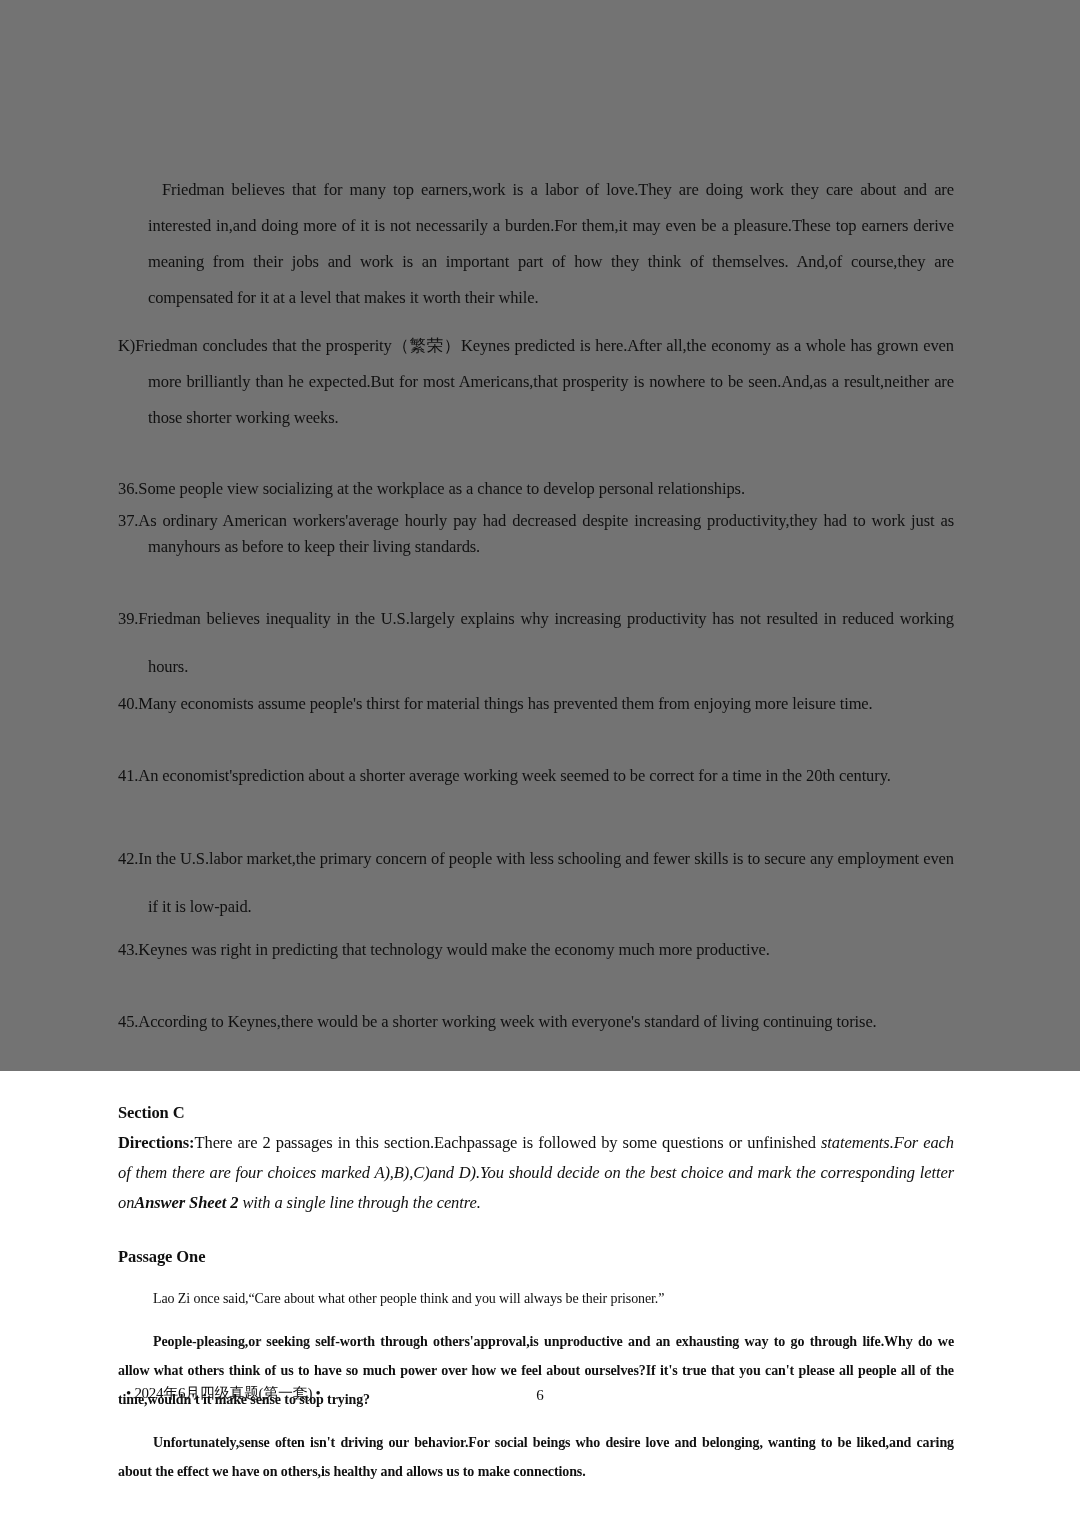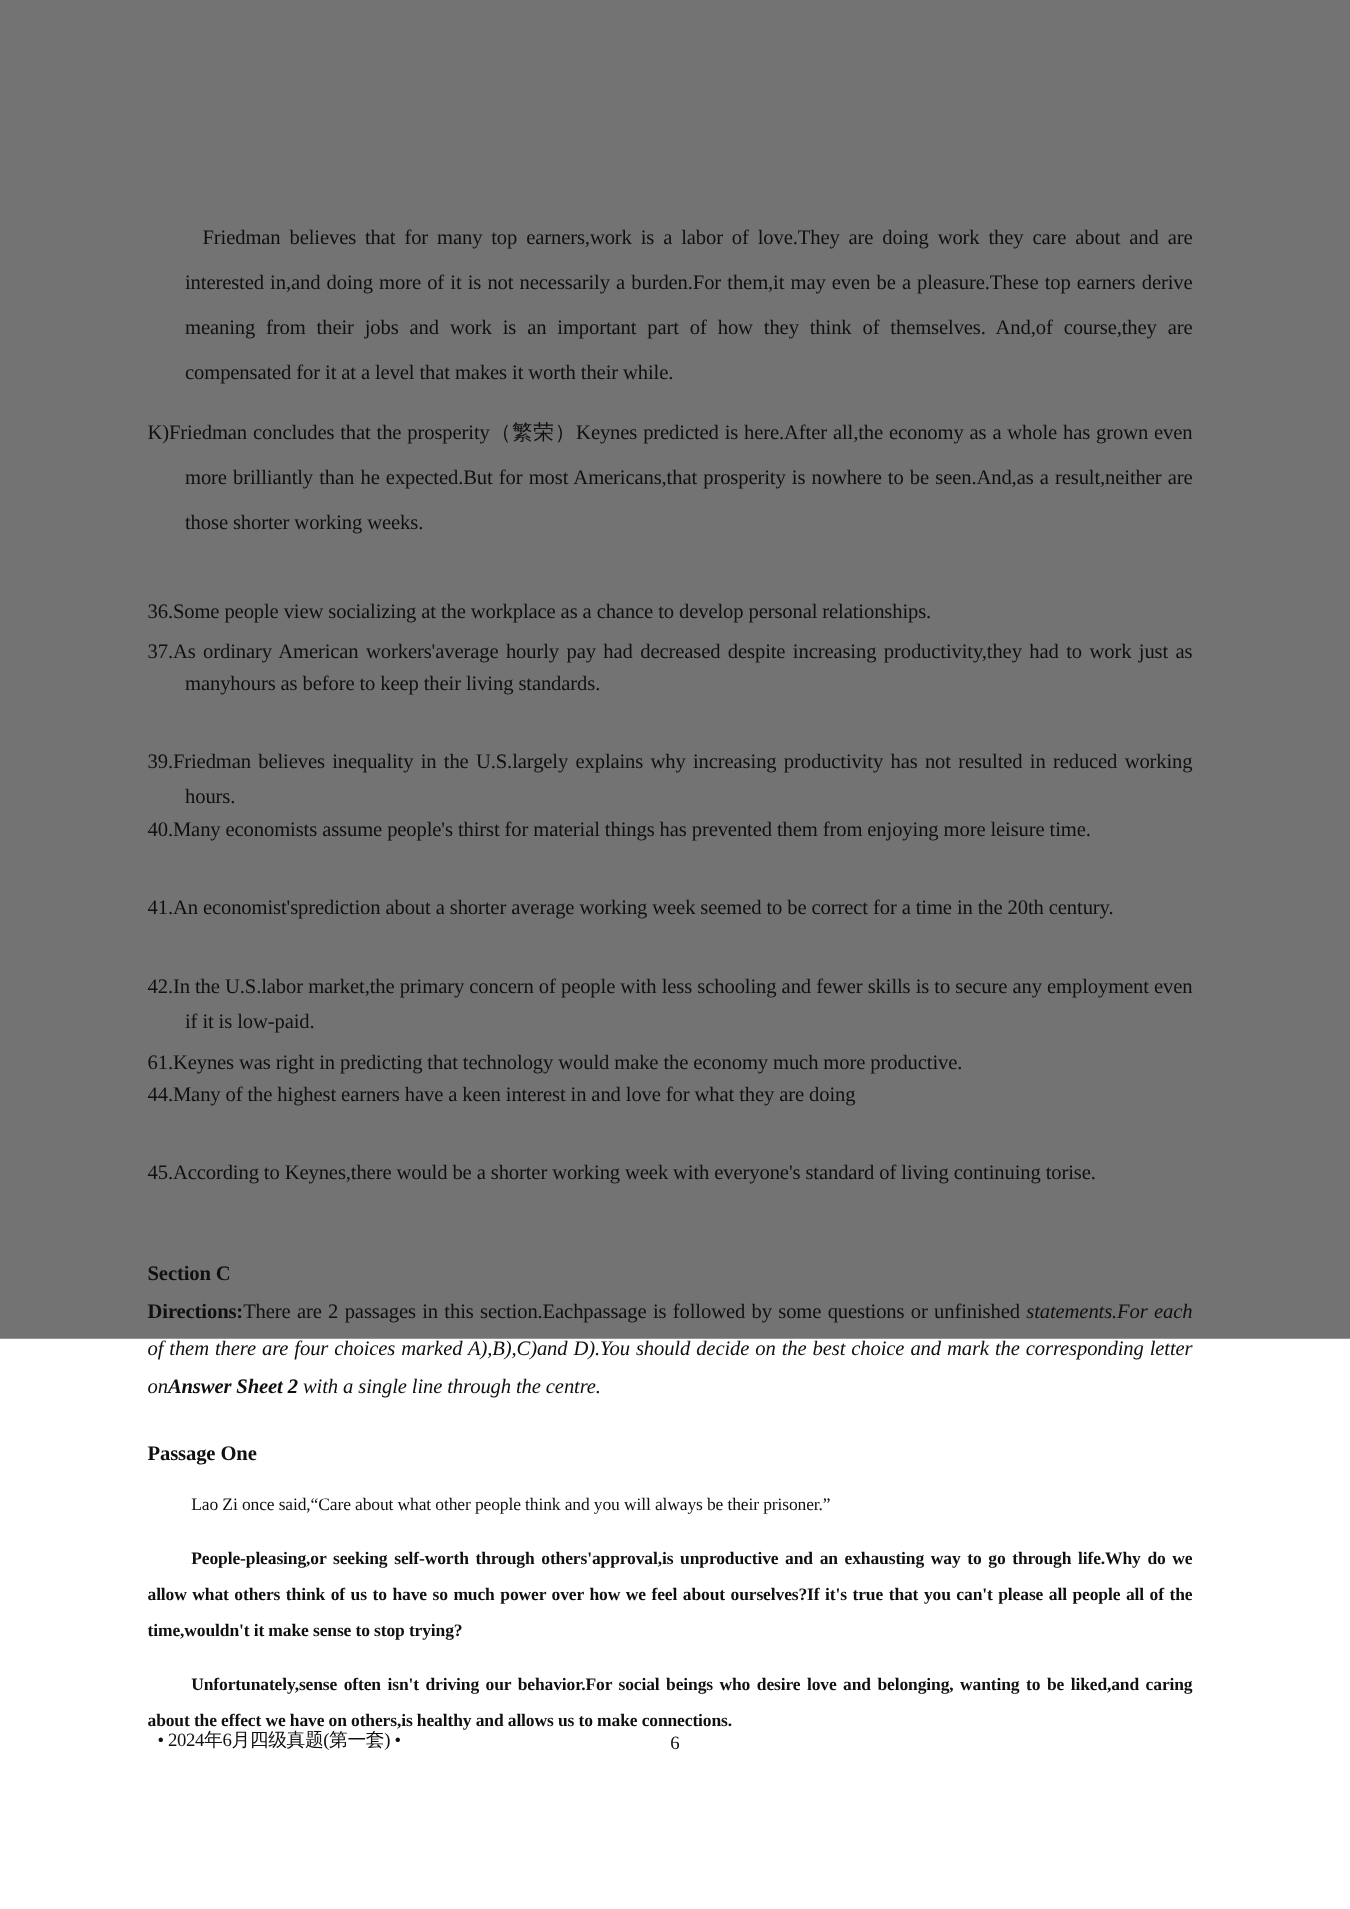--- a/index.html
+++ b/index.html
@@ -74,21 +74,21 @@
   .qitem {
     font-size: 16.5px;
     text-align: justify;
     text-justify: inter-word;
     padding-left: 30px;
     text-indent: -30px;
     margin: 0 0 6px 0;
     letter-spacing: -0.1px;
   }
   .qitem.lh-tight { line-height: 26px; }
-  .qitem.lh-loose { line-height: 28px; margin-top: 35px; }
+  .qitem.lh-loose { line-height: 48px; margin-top: 35px; }
   .qitem.nogap { margin-bottom: 0; }
 
   
 
   .h-bold {
     font-size: 16.5px;
     font-weight: bold;
     line-height: 30px;
     margin: 0;
     letter-spacing: -0.1px;
@@ -164,22 +164,21 @@
 
     <div class="spacer-lg"></div>
 
     <ul class="qlist">
       <li class="qitem lh-tight">36.Some people view socializing at the workplace as a chance to develop personal relationships.</li>
       <li class="qitem lh-tight">37.As ordinary American workers'average hourly pay had decreased despite increasing productivity,they had to work just as manyhours as before to keep their living standards.</li>
       <li class="qitem lh-loose nogap">39.Friedman believes inequality in the U.S.largely explains why increasing productivity has not resulted in reduced working hours.</li>
       <li class="qitem lh-tight">40.Many economists assume people's thirst for material things has prevented them from enjoying more leisure time.</li>
       <li class="qitem lh-loose nogap">41.An economist'sprediction about a shorter average working week seemed to be correct for a time in the 20th century.</li>
       <li class="qitem lh-loose">42.In the U.S.labor market,the primary concern of people with less schooling and fewer skills is to secure any employment even if it is low-paid.</li>
-      <li class="qitem lh-tight nogap">61.Keynes was right in predicting that technology would make the economy much more productive.</li>
-      <li class="qitem lh-tight">44.Many of the highest earners have a keen interest in and love for what they are doing</li>
+      <li class="qitem lh-tight nogap">43.Keynes was right in predicting that technology would make the economy much more productive.</li>
       <li class="qitem lh-loose nogap">45.According to Keynes,there would be a shorter working week with everyone's standard of living continuing torise.</li>
     </ul>
 
     <div class="spacer-xl"></div>
 
     <p class="h-bold">Section C</p>
 
     <p class="directions">
       <b>Directions:</b><span>There are 2 passages in this section.Eachpassage is followed by some questions or unfinished </span><i>statements.For each of them there are four choices marked A),B),C)and D).You should decide on the best choice and mark the corresponding letter on</i><span class="bi">Answer Sheet 2</span><i> with a single line through the centre.</i>
     </p>

